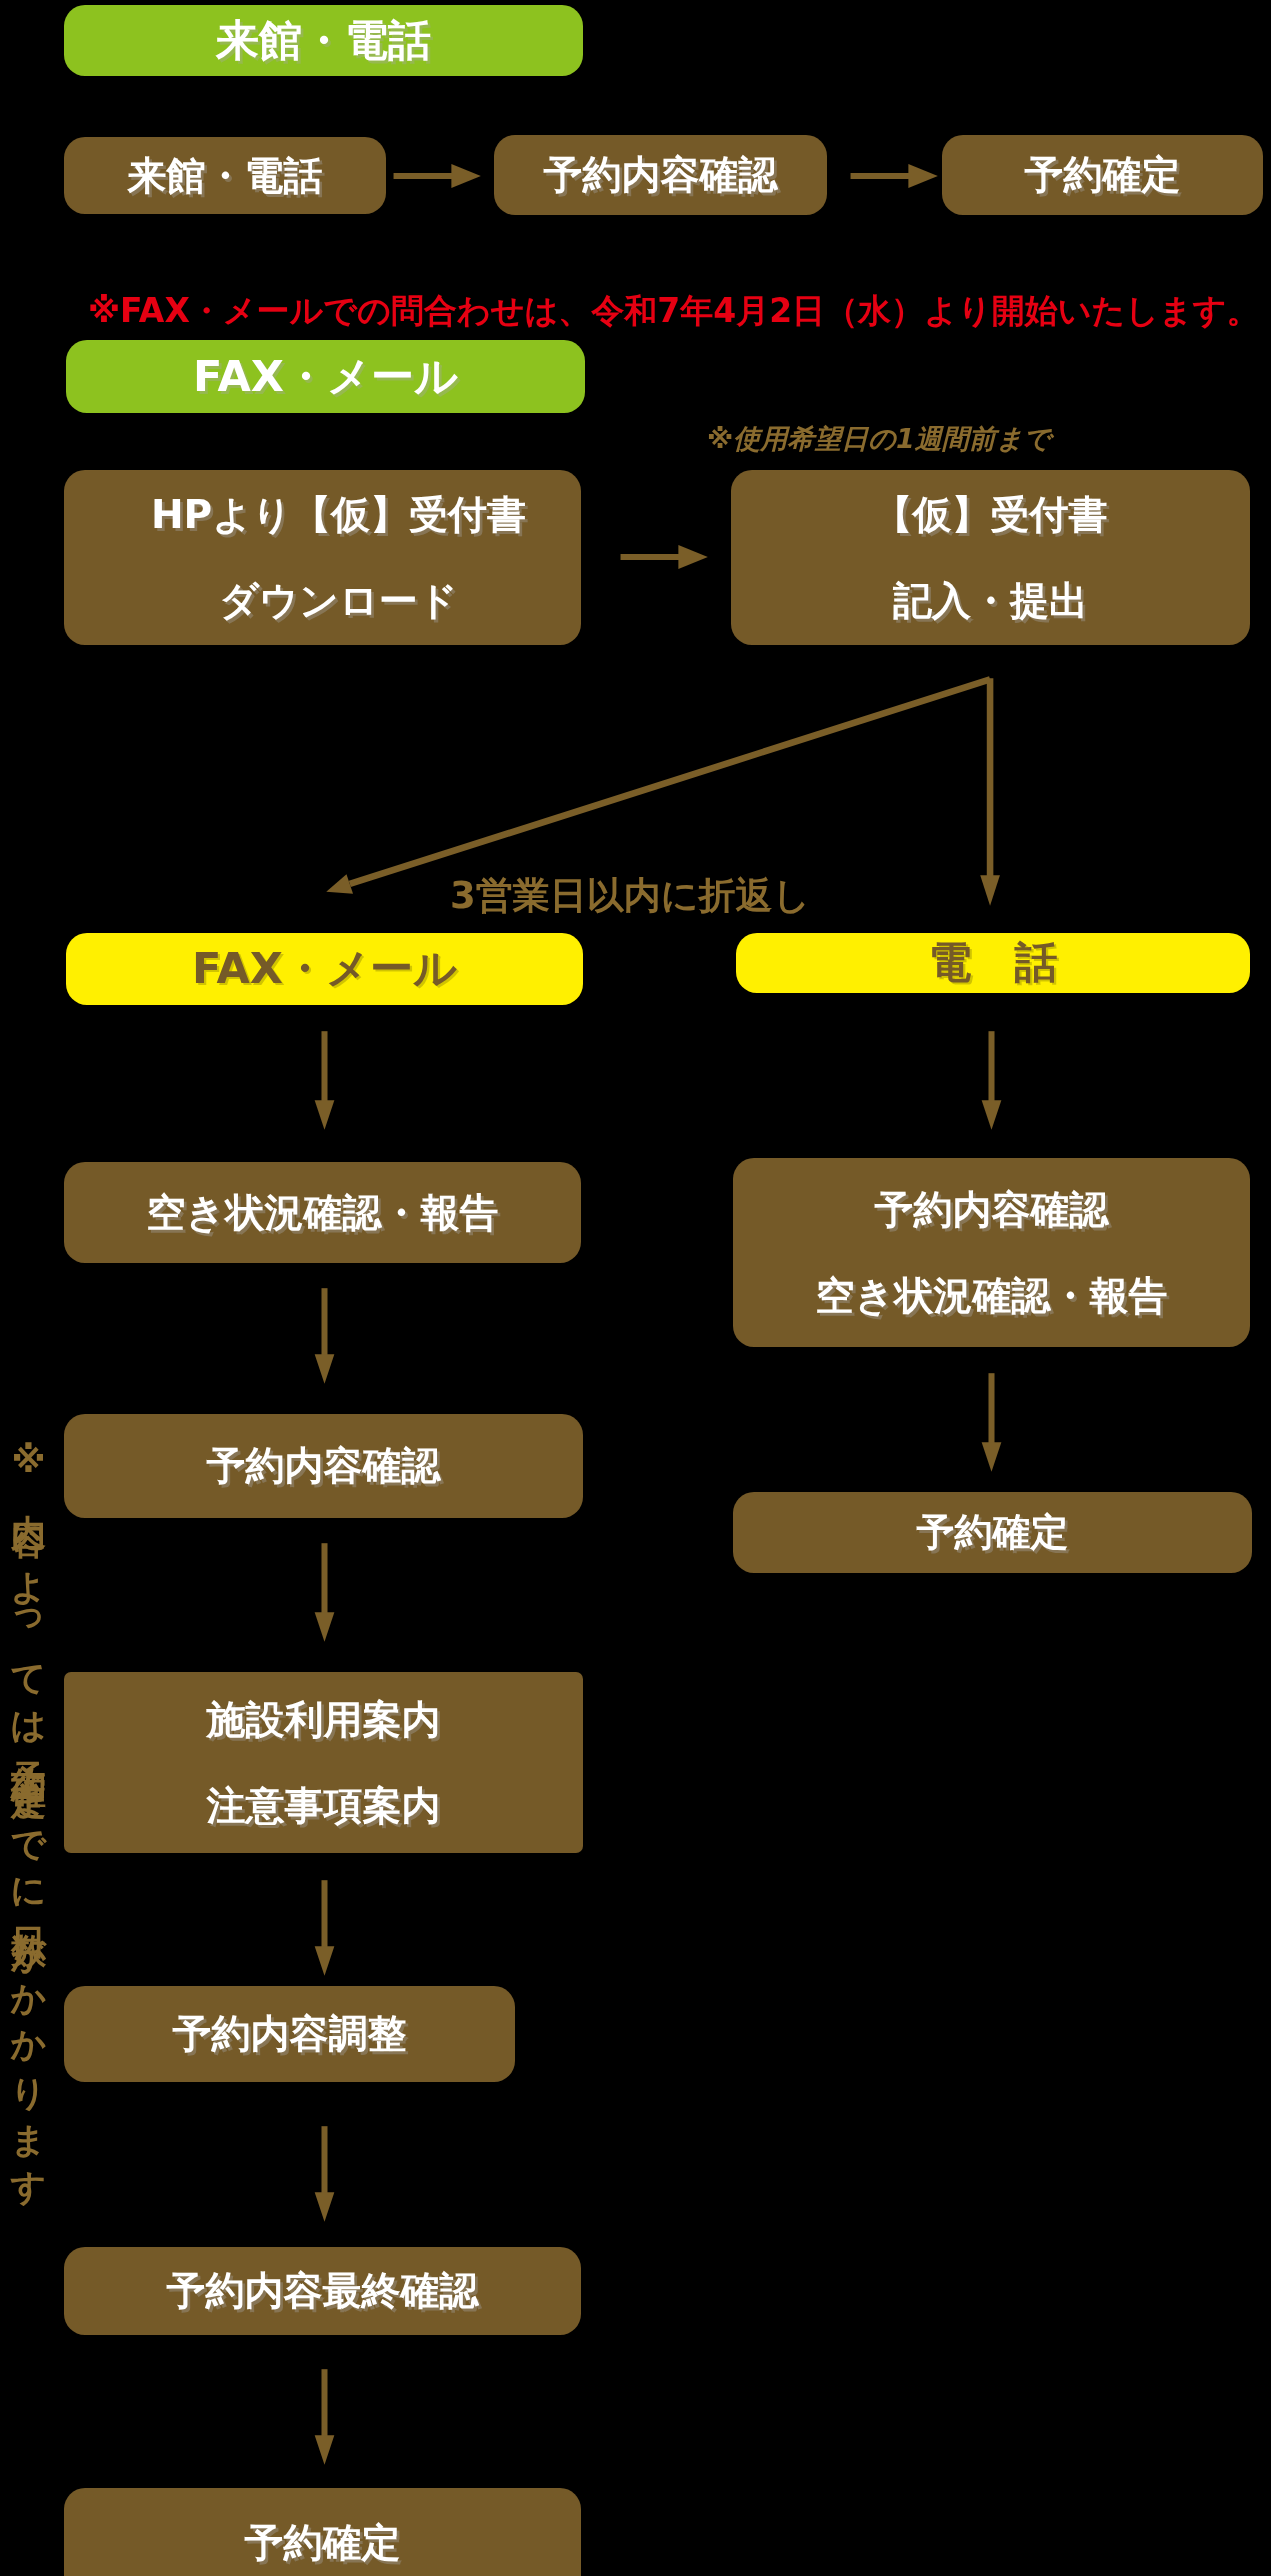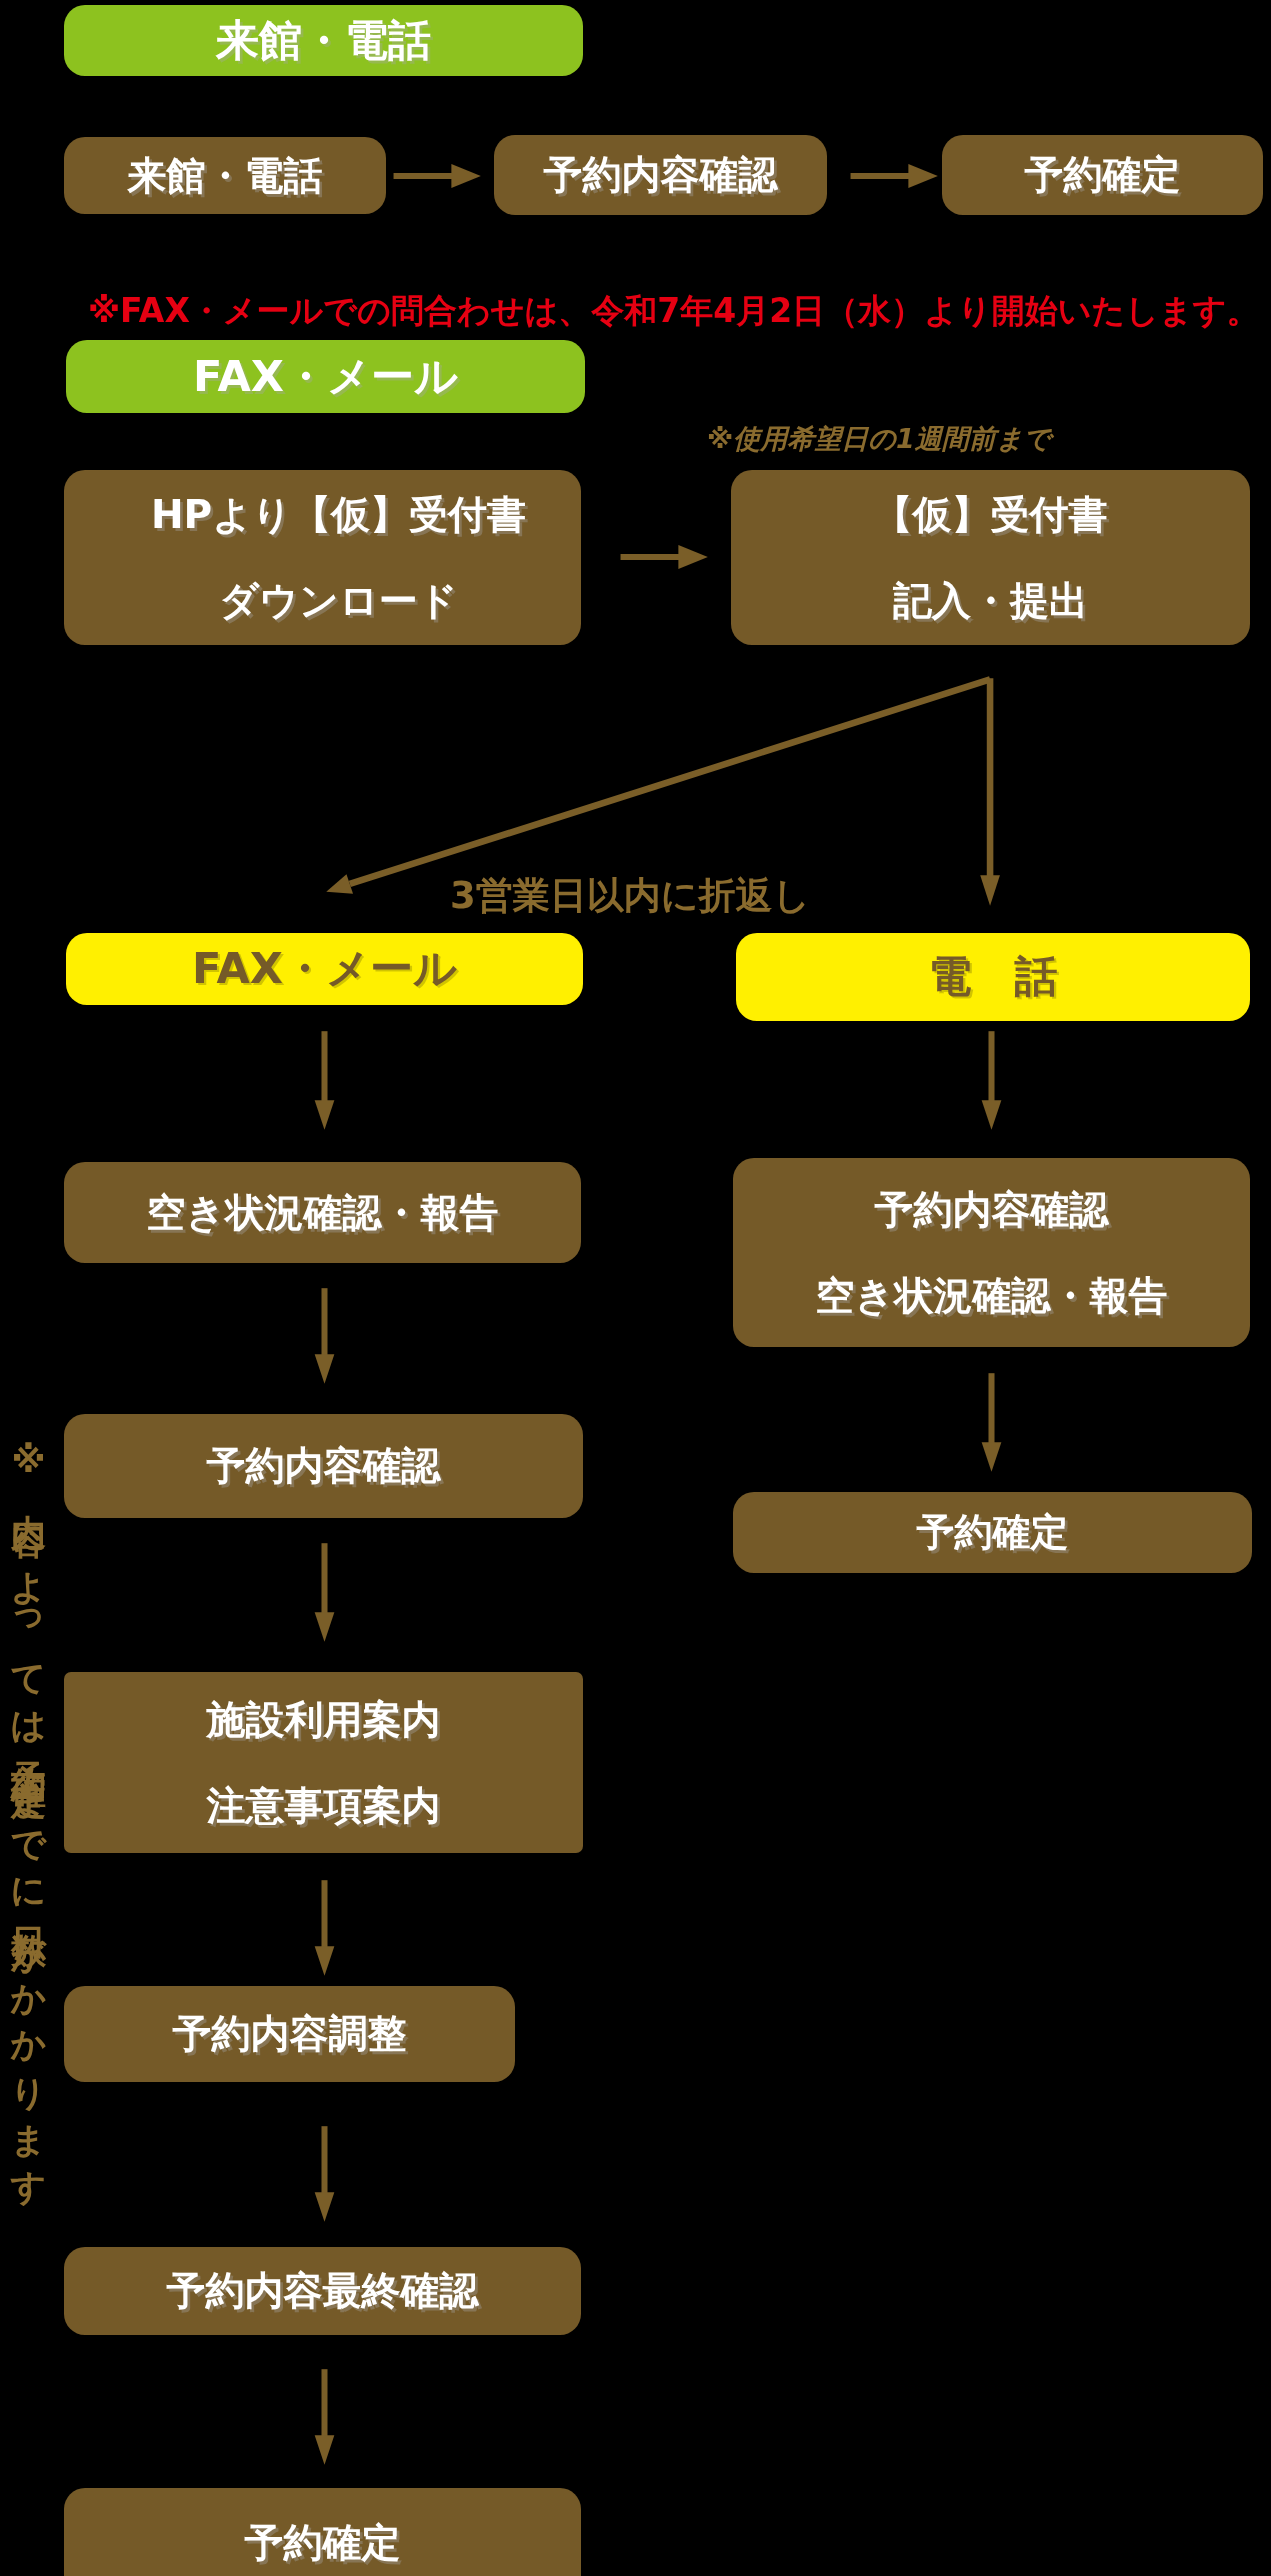--- a/index.html
+++ b/index.html
@@ -74,21 +74,21 @@
   <line x1="1289" y1="8" x2="1289" y2="372" stroke="#7a5e28" stroke-width="12"></line>
   <polygon points="1271,368 1307,368 1289,424" fill="#7a5e28"></polygon>
   <line x1="1289" y1="10" x2="118" y2="384" stroke="#7a5e28" stroke-width="12"></line>
   <polygon points="75,398 112,366 124,402" fill="#7a5e28"></polygon>
 </svg>
 
 <div class="note" style="left:450px;top:871px;font-size:37px;">3営業日以内に折返し</div>
 
 <div class="box yellowbox" style="left:66px;top:933px;width:517px;height:72px;">FAX・メール</div>
 
-<div class="box yellowbox" style="left:736px;top:933px;width:514px;height:88px;">電　話</div>
+<div class="box yellowbox" style="left:736px;top:933px;width:514px;height:60px;">電　話</div>
 
 <svg class="arrow" style="left:308px;top:1029px;" width="33" height="104" viewBox="0 0 60 190">
   <line x1="30" y1="4" x2="30" y2="134" stroke="#7a5e28" stroke-width="11"></line>
   <polygon points="12,130 48,130 30,184" fill="#7a5e28"></polygon>
 </svg>
 
 <div class="box brownbox" style="left:64px;top:1162px;width:517px;height:101px;">空き状況確認・報告</div>
 
 <svg class="arrow" style="left:308px;top:1286px;" width="33" height="101" viewBox="0 0 60 185">
   <line x1="30" y1="4" x2="30" y2="129" stroke="#7a5e28" stroke-width="11"></line>

